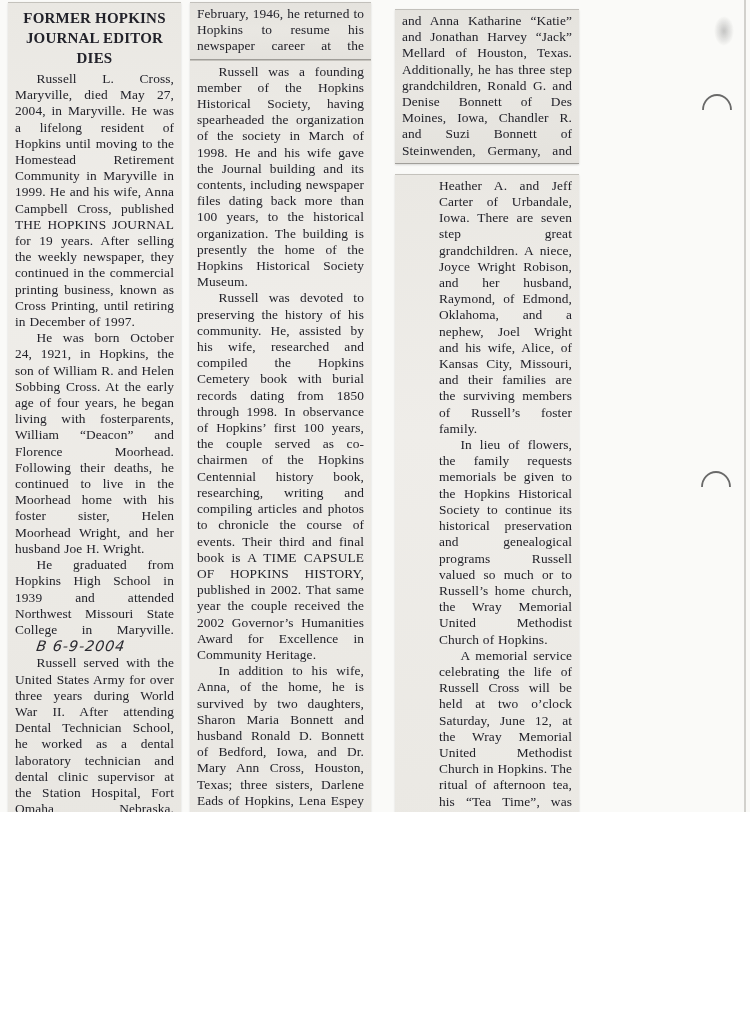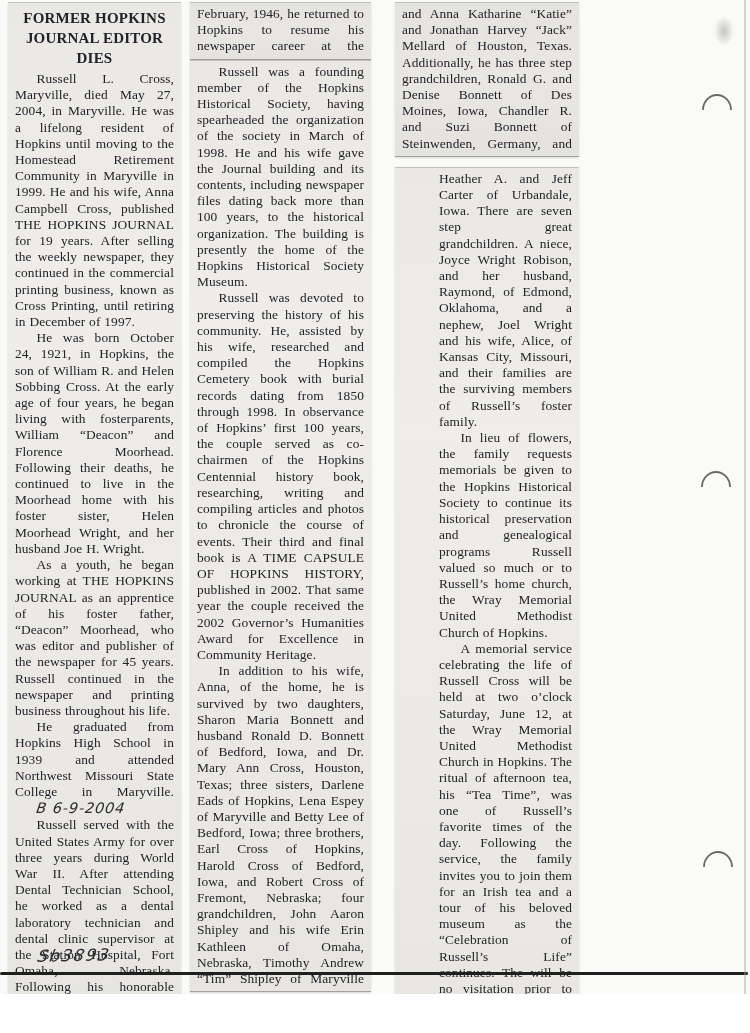--- a/index.html
+++ b/index.html
@@ -1,18 +1,18 @@
 <!DOCTYPE html>
 <html style="--page-bg: #fafaf8; --clip-bg: #ebe9e4; --ink: #22222a; --handwriting-ink: #2b2b31; --scan-line: #1f1f1f;"><head>
 <meta charset="utf-8">
 <style>
   html,body{margin:0;padding:0;}
   .page{
     position:relative;
-    width:750px;height:994px;
+    width:750px;height:812px;
     background:var(--page-bg,#fafaf8);
     overflow:hidden;
     font-family:"Liberation Serif","DejaVu Serif",serif;
   }
   .column{position:absolute;top:2px;}
   .col-1{left:8px;width:173px;}
   .col-2{left:190px;width:181px;}
   .col-3{left:395px;width:184px;}
   .clip-segment{
     background:linear-gradient(180deg,#eae8e3 0%,#efede9 28%,#ebe9e4 65%,#e7e5e0 100%);
@@ -78,37 +78,36 @@
 <body>
 
 <div class="page">
 
   <div class="column col-1">
       <div class="clip-segment" style="min-height: 956px;">
         <p class="headline">FORMER HOPKINS
 JOURNAL EDITOR DIES</p>
         <p class="para indent">Russell L. Cross, Maryville, died May 27, 2004, in Maryville. He was a lifelong resident of Hopkins until moving to the Homestead Retirement Community in Maryville in 1999.  He and his wife, Anna Campbell Cross, published THE HOPKINS JOURNAL for 19 years. After selling the weekly newspaper, they continued in the commercial printing business, known as Cross Printing, until retiring in December of 1997.</p>
         <p class="para indent">He was born October 24, 1921, in Hopkins, the son of William R. and Helen Sobbing Cross.  At the early age of four years, he began living with fosterparents, William “Deacon” and Florence Moorhead.  Following their deaths, he continued to live in the Moorhead home with his foster sister, Helen Moorhead Wright, and her husband Joe H. Wright.</p>
-        <p class="para indent">As a youth, he began working at THE HOPKINS JOURNAL as an apprentice of his foster father, “Deacon” Moorhead, who was editor and publisher of the newspaper for 45 years. Russell continued in the newspaper and printing business throughout his life.</p>
         <p class="para indent">He graduated from Hopkins High School in 1939 and attended Northwest Missouri State College in Maryville. <span class="handwritten hw-inline">B 6-9-2004</span></p>
         <p class="para indent runover">Russell served with the United States Army for over three years during World War II.  After attending Dental Technician School, he worked as a dental laboratory technician and dental clinic supervisor at the Station Hospital, Fort Omaha, Nebraska. Following his honorable discharge in</p>
       </div>
     </div>
   <div class="column col-2">
       <div class="clip-segment dark" style="min-height: 46px;">
         <p class="para runover">February, 1946, he returned to Hopkins to resume his newspaper career at the</p>
       </div>
       <div class="clip-segment" style="min-height: 900px;">
         <p class="para indent">Russell was a founding member of the Hopkins Historical Society, having spearheaded the organization of the society in March of 1998.  He and his wife gave the Journal building and its contents, including newspaper files dating back more than 100 years, to the historical organization. The building is presently the home of the Hopkins Historical Society Museum.</p>
         <p class="para indent">Russell was devoted to preserving the history of his community. He, assisted by his wife, researched and compiled the Hopkins Cemetery book with burial records dating from 1850 through 1998.  In observance of Hopkins’ first 100 years, the couple served as co-chairmen of the Hopkins Centennial history book, researching, writing and compiling articles and photos to chronicle the course of events.  Their third and final book is A TIME CAPSULE OF HOPKINS HISTORY, published in 2002. That same year the couple received the 2002 Governor’s Humanities Award for Excellence in Community Heritage.</p>
         <p class="para indent runover">In addition to his wife, Anna, of the home, he is survived by two daughters, Sharon Maria Bonnett and husband Ronald D. Bonnett of Bedford, Iowa, and Dr. Mary Ann Cross, Houston, Texas; three sisters, Darlene Eads of Hopkins, Lena Espey of Maryville and Betty Lee of Bedford, Iowa; three brothers, Earl Cross of Hopkins, Harold Cross of Bedford, Iowa, and Robert Cross of Fremont, Nebraska; four grandchildren, John Aaron Shipley and his wife Erin Kathleen of Omaha, Nebraska, Timothy Andrew “Tim” Shipley of Maryville</p>
       </div>
     </div>
   <div class="column col-3">
-      <div class="clip-segment dark" style="min-height: 131px;">
+      <div class="clip-segment dark" style="min-height: 131px; margin-top: 7px;">
         <p class="para runover">and Anna Katharine “Katie” and Jonathan Harvey “Jack” Mellard of Houston, Texas. Additionally, he has three step grandchildren, Ronald G. and Denise Bonnett of Des Moines, Iowa, Chandler R. and Suzi Bonnett of Steinwenden, Germany, and</p>
       </div>
       <div class="clip-segment" style="min-height: 792px; margin-top: 10px; padding-left: 44px;">
         <p class="para">Heather A. and Jeff Carter of Urbandale, Iowa.  There are seven step great grandchildren.  A niece, Joyce Wright Robison, and her husband, Raymond, of Edmond, Oklahoma, and a nephew, Joel Wright and his wife, Alice, of Kansas City, Missouri, and their families are the surviving members of Russell’s foster family.</p>
         <p class="para indent">In lieu of flowers, the family requests memorials be given to the Hopkins Historical Society to continue its historical preservation and genealogical programs Russell valued so much or to Russell’s home church, the Wray Memorial United Methodist Church of Hopkins.</p>
         <p class="para indent">A memorial service celebrating the life of Russell Cross will be held at two o’clock Saturday, June 12, at the Wray Memorial United Methodist Church in Hopkins.  The ritual of afternoon tea, his “Tea Time”, was one of Russell’s favorite times of the day.  Following the service, the family invites you to join them for an Irish tea and a tour of his beloved museum as the “Celebration of Russell’s Life” continues. The will be no visitation prior to the service; the visitation will be at the Irish Tea.</p>
         <p class="para indent">Private inurnment will be at the Hopkins Cemetery.</p>
       </div>
     </div>
 

